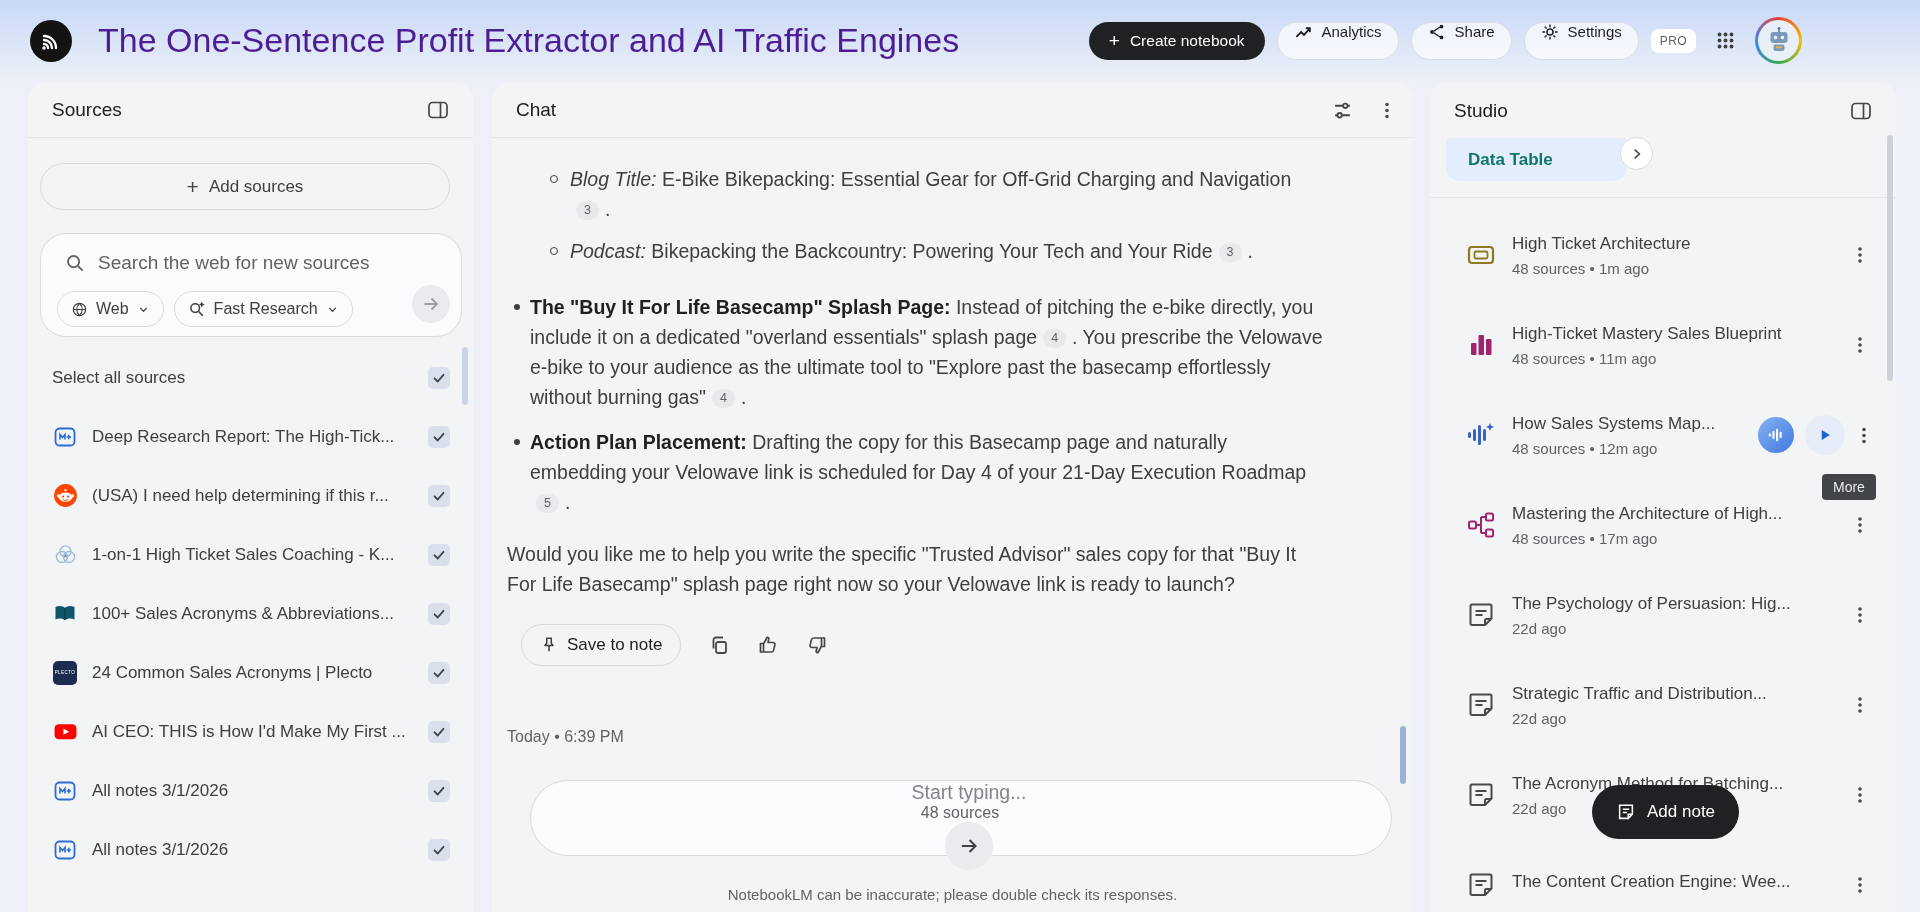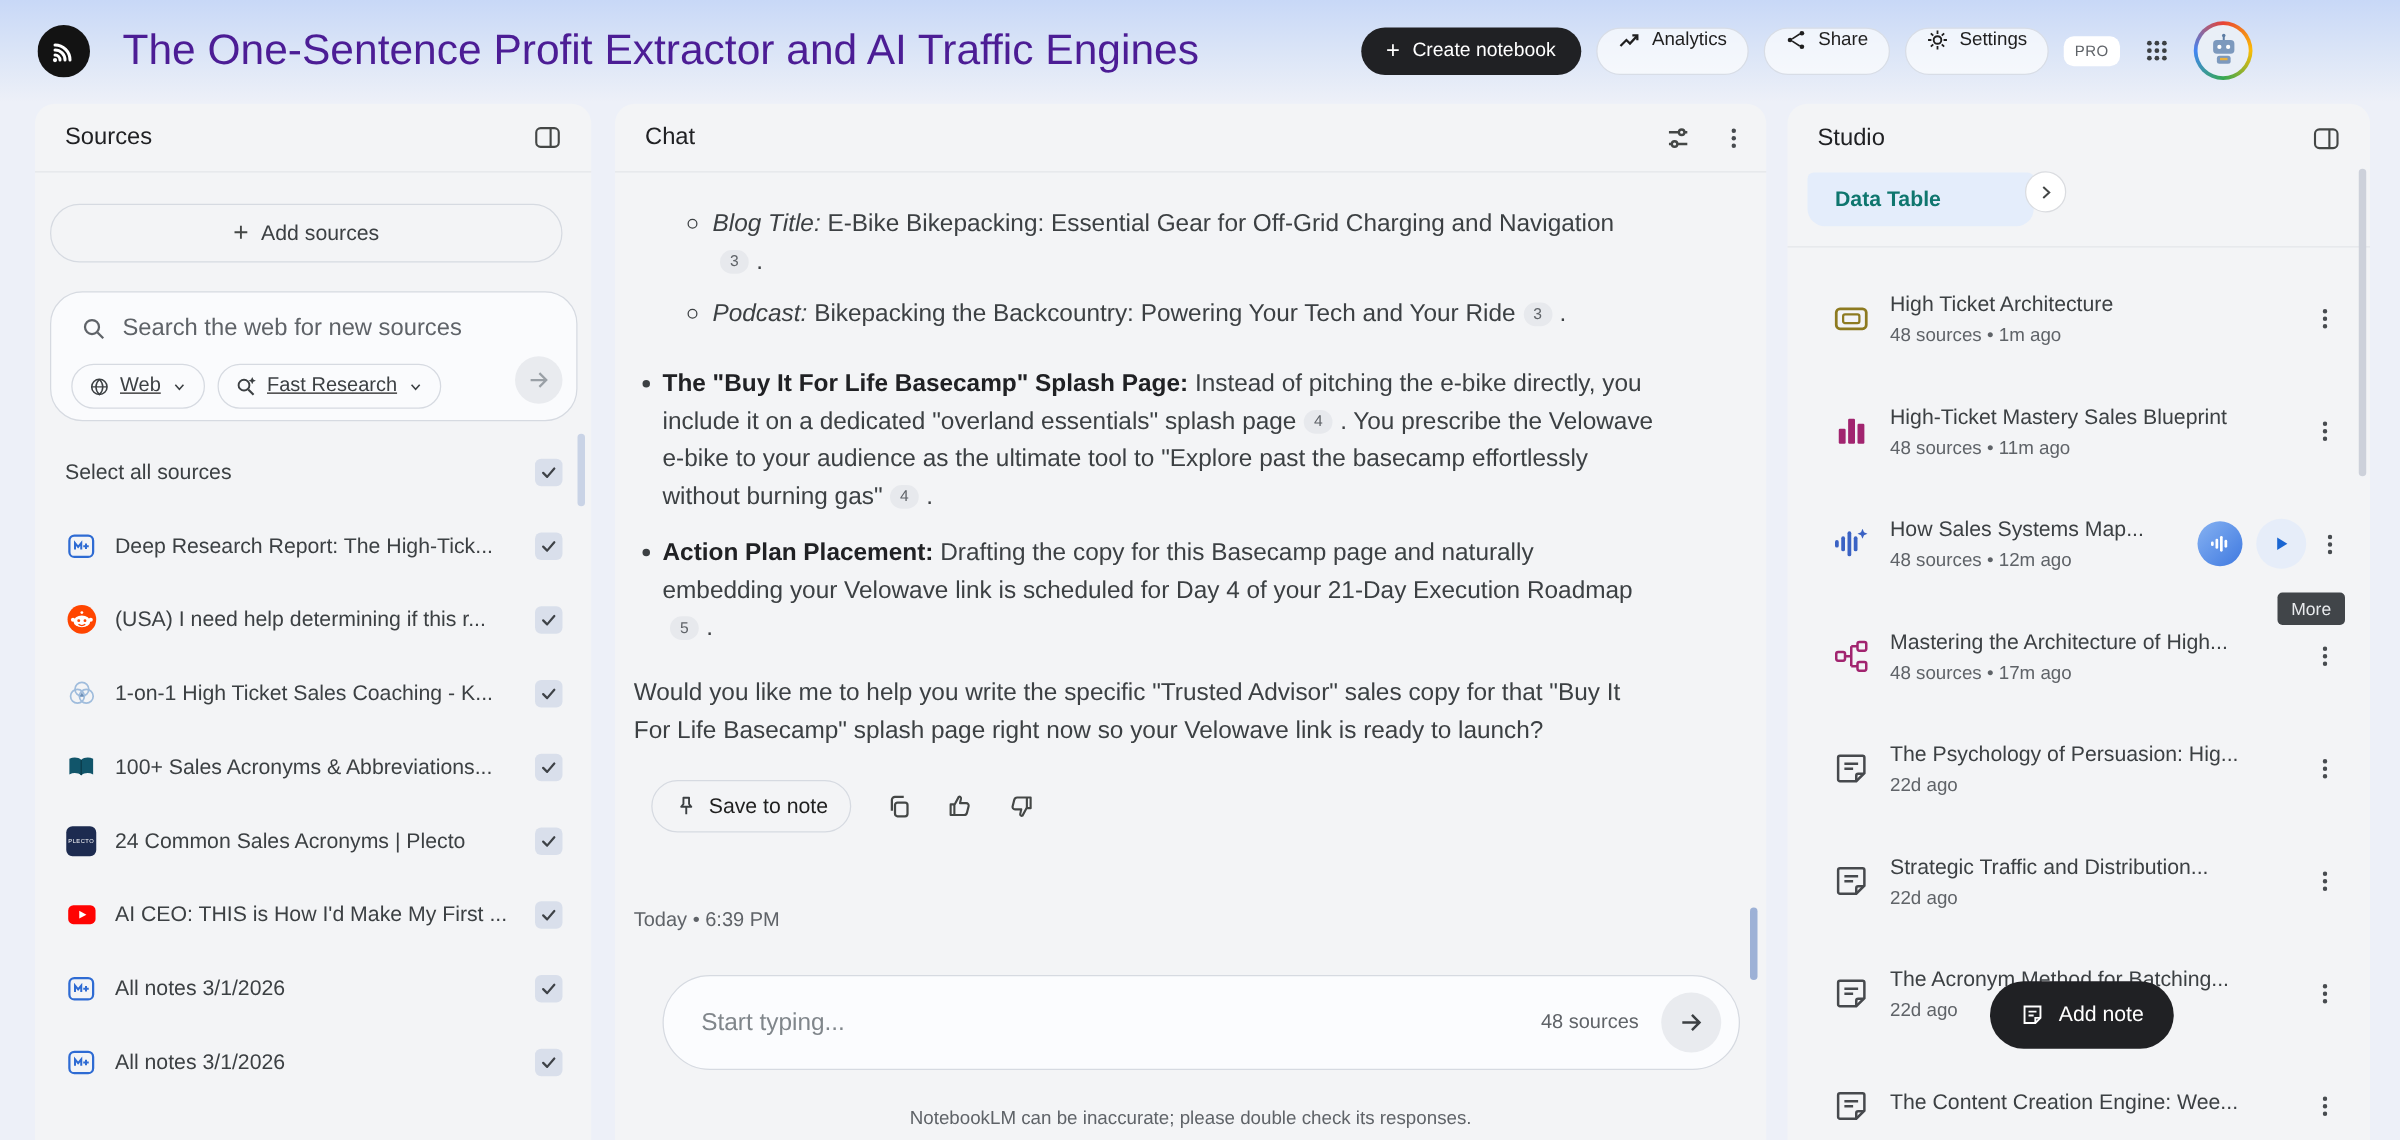--- a/index.html
+++ b/index.html
@@ -29,21 +29,21 @@
   #studio-panel{left:1430px;width:466px;}
   .panel-head{height:55px;display:flex;align-items:center;padding:0 20px 0 24px;font-size:19px;color:#202124;}
   .panel-head.bordered{border-bottom:1px solid #e3e5e9;}
   .panel-head .spacer{flex:1;}
   .head-icon{cursor:pointer;padding:4px;}
   
   .add-sources-btn{position:absolute;left:12px;right:23px;top:80px;height:47px;border:1px solid #d6dae1;border-radius:24px;display:flex;align-items:center;justify-content:center;gap:10px;font-size:17px;color:#3c4043;background:transparent;cursor:pointer;}
   .add-sources-btn .plus{font-size:21px;color:#444746;}
   .search-card{position:absolute;left:12px;right:11px;top:150px;height:104px;border:1px solid #d6dae1;border-radius:26px;background:#fafbfd;padding:15px 12px 0 16px;}
   .search-row{display:flex;align-items:center;gap:13px;height:28px;padding-left:8px;color:#5f6368;font-size:19px;cursor:text;}
-  .chips-row{display:flex;align-items:center;gap:10px;margin-top:14px;text-decoration:underline;}
+  .chips-row{display:flex;align-items:center;gap:10px;margin-top:14px;}
   .chip{height:36px;border:1px solid #d6dae1;border-radius:18px;display:flex;align-items:center;gap:8px;padding:0 13px;font-size:16px;color:#3c4043;background:#fafbfd;cursor:pointer;}
   .search-go{position:absolute;right:11px;bottom:13px;width:38px;height:38px;border-radius:50%;background:#e9ebef;display:flex;align-items:center;justify-content:center;cursor:pointer;}
   .select-all{position:absolute;left:24px;right:23px;top:282px;height:26px;display:flex;align-items:center;font-size:17px;color:#3c4043;}
   .cb{width:22px;height:22px;border-radius:5px;background:#d9dfeb;flex:none;display:flex;align-items:center;justify-content:center;cursor:pointer;}
   .select-all .cb{margin-left:auto;}
   .source-list{position:absolute;top:324px;left:0;right:0;}
   .source-row{height:59px;display:flex;align-items:center;padding:0 23px 0 24px;gap:14px;cursor:pointer;}
   .source-row .s-ic{width:26px;height:26px;flex:none;display:flex;align-items:center;justify-content:center;}
   .source-row .title{flex:1;font-size:17px;color:#3c4043;white-space:nowrap;overflow:hidden;min-width:0;}
   .plecto-badge{width:24px;height:24px;background:#1d2b50;border-radius:5px;color:#fff;font-size:4.6px;display:flex;align-items:center;justify-content:center;letter-spacing:.4px;}
@@ -61,21 +61,21 @@
   .main-bullets li{position:relative;margin-bottom:15px;}
   .main-bullets li::before{content:"";position:absolute;left:-16px;top:12px;width:6px;height:6px;background:#3c4043;border-radius:50%;}
   .lead-i{font-style:italic;}
   .lead-b{font-weight:700;color:#202124;}
   .cite{display:inline-flex;align-items:center;justify-content:center;min-width:23px;height:19px;border-radius:10px;background:#e7e9ed;color:#5f6368;font-size:12.5px;margin:0 6px;vertical-align:2px;cursor:pointer;}
   .closing{margin-top:22px;}
   .action-row{display:flex;align-items:center;gap:27px;margin-top:25px;margin-left:14px;}
   .save-note{height:42px;border:1px solid #d6dae1;border-radius:21px;display:flex;align-items:center;gap:9px;padding:0 18px;font-size:17px;color:#1f1f1f;background:transparent;cursor:pointer;}
   .icon-btn{cursor:pointer;display:flex;align-items:center;}
   .date-divider{text-align:left;margin-top:56px;font-size:16px;color:#5f6368;}
-  .chat-input{position:absolute;left:38px;right:21px;top:697px;height:76px;border:1px solid #d6dae1;border-radius:38px;background:#fbfcfe;display:flex;align-items:center;padding:0 14px 0 30px;cursor:text;}
+  .chat-input{position:absolute;left:38px;right:21px;top:697px;height:76px;border:1px solid #d6dae1;border-radius:38px;background:#fbfcfe;display:flex;align-items:center;padding:0 14px 0 30px;cursor:text;flex-direction:column;}
   .placeholder{color:#80868b;font-size:19.5px;flex:1;}
   .src-count{color:#5f6368;font-size:16px;margin-right:18px;}
   .send-btn{width:48px;height:48px;border-radius:50%;background:#e9ebef;display:flex;align-items:center;justify-content:center;cursor:pointer;flex:none;}
   
   .dt-chip{position:absolute;left:16px;top:55px;width:181px;height:43px;background:#e4edfb;border-radius:5px 5px 14px 14px;display:flex;align-items:center;padding-left:22px;font-size:17px;color:#0f766e;font-weight:bold;cursor:pointer;}
   .dt-next{position:absolute;left:190px;top:54px;width:33px;height:33px;border-radius:50%;background:#fff;border:1px solid #dadce0;display:flex;align-items:center;justify-content:center;cursor:pointer;z-index:3;}
   .studio-divider{position:absolute;top:114px;left:0;right:0;height:1px;background:#e3e5e9;}
   .studio-list{position:absolute;top:127px;left:0;right:0;}
   .studio-row{height:90px;display:flex;align-items:center;padding:0 70px 0 36px;gap:16px;position:relative;cursor:pointer;}
   .s-icon{width:30px;height:30px;flex:none;}

